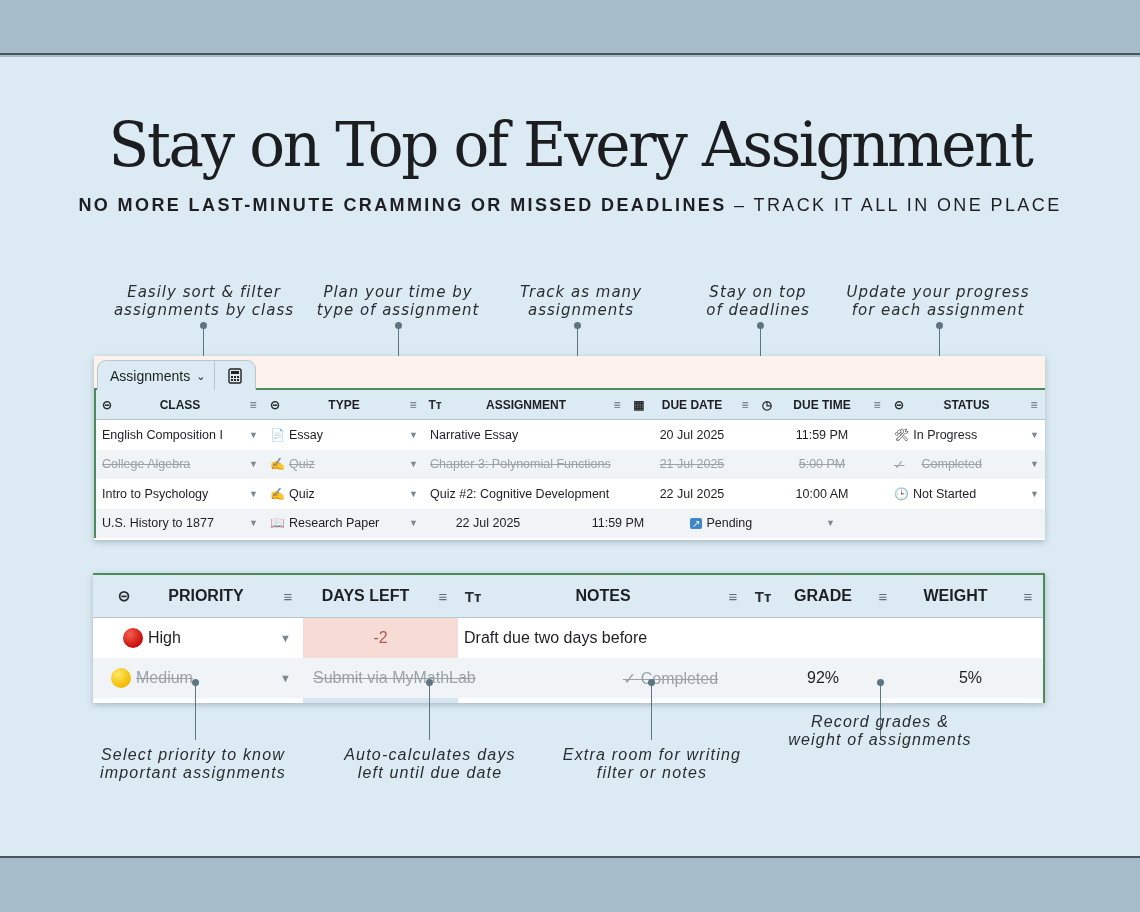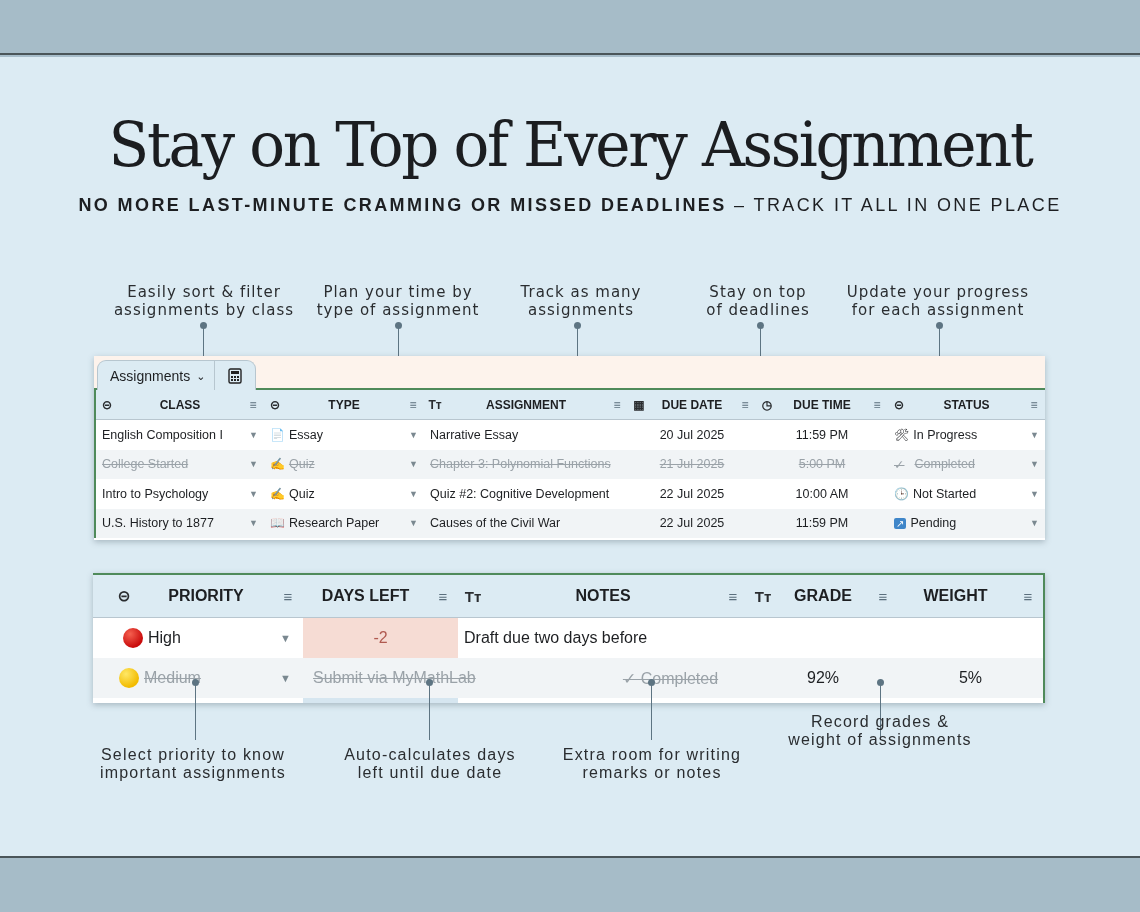--- a/index.html
+++ b/index.html
@@ -7,21 +7,21 @@
   body { background: #a7bdca; font-family: "DejaVu Sans", sans-serif; color: #1d1f22; position: relative; }
   .band-top { position: absolute; left: 0; top: 0; width: 1140px; height: 55px; background: #a6bcc8; border-bottom: 2px solid #4a5559; }
   .band-bottom { position: absolute; left: 0; top: 856px; width: 1140px; height: 56px; background: #a6bcc8; border-top: 2px solid #4a5559; }
   .canvas { position: absolute; left: 0; top: 57px; width: 1140px; height: 799px; background: #dcebf3; }
 
   .title { position: absolute; left: 0; top: 108px; width: 1140px; text-align: center; font-family: "DejaVu Serif", serif; font-size: 62px; font-weight: normal; letter-spacing: -2.5px; color: #1b1d20; transform: scaleX(0.96); }
   .subtitle { position: absolute; left: 0; top: 195px; width: 1140px; text-align: center; font-family: "Liberation Sans", sans-serif; font-size: 18px; letter-spacing: 2.4px; color: #1d1f22; }
   .subtitle b { font-weight: bold; }
   .subtitle span.light { font-weight: normal; }
 
-  .callout { position: absolute; text-align: center; font-family: "DejaVu Sans", sans-serif; font-size: 15px; letter-spacing: 1px; line-height: 18px; color: #2a2d30; white-space: nowrap; }
+  .callout { position: absolute; text-align: center; font-family: "DejaVu Sans", sans-serif; font-size: 15px; letter-spacing: 1px; line-height: 18px; color: #2a2d30; white-space: nowrap; font-style: italic; }
   .callout-bottom { font-family: "Liberation Sans", sans-serif; font-size: 16px; letter-spacing: 1.2px; }
   .dot { position: absolute; width: 7px; height: 7px; border-radius: 50%; background: #5d7482; }
   .line { position: absolute; width: 1px; background: #5d7482; }
 
   
   .sheet1 { position: absolute; left: 94px; top: 356px; width: 951px; height: 184px; background: #fff; box-shadow: 0 2px 6px rgba(70,90,100,.35); }
   .tabbar { position: absolute; left: 0; top: 0; width: 951px; height: 34px; background: #fdf3ec; border-bottom: 2px solid #4f8a5a; }
   .tab { position: absolute; left: 3px; top: 4px; height: 31px; background: #dcebf3; border: 1px solid #b7c6cf; border-bottom: none; border-radius: 9px 9px 0 0; display: flex; align-items: center; }
   .tab-name { padding: 0 6px 0 12px; font-family: "Liberation Sans", sans-serif; font-size: 14px; color: #1d1f22; }
   .tab-chev { font-size: 11px; padding-right: 9px; border-right: 1px solid #b7c6cf; height: 31px; display: flex; align-items: center; }
@@ -181,40 +181,40 @@
         </div>
       <div class="cell c-status">
           <span class="emo">🛠</span>
           <span class="txt">In Progress</span>
           <span class="dd">▼</span>
         </div>
     </div>
 
     <div class="row alt done">
       <div class="cell c-class">
-          <span class="txt">College Started</span>
+          <span class="txt">College Algebra</span>
           <span class="dd">▼</span>
         </div>
       <div class="cell c-type">
           <span class="emo">✍</span>
           <span class="txt">Quiz</span>
           <span class="dd">▼</span>
         </div>
       <div class="cell c-asg">
           <span class="txt">Chapter 3: Polynomial Functions</span>
         </div>
       <div class="cell c-date center">
           <span class="txt">21 Jul 2025</span>
         </div>
       <div class="cell c-time center">
           <span class="txt">5:00 PM</span>
         </div>
       <div class="cell c-status">
           <span class="txt">✓</span>
-          <span class="txt" style="margin-left:10px">Completed</span>
+          <span class="txt" style="margin-left:17px">Completed</span>
           <span class="dd">▼</span>
         </div>
     </div>
 
     <div class="row">
       <div class="cell c-class">
           <span class="txt">Intro to Psychology</span>
           <span class="dd">▼</span>
         </div>
       <div class="cell c-type">
@@ -240,23 +240,20 @@
 
     <div class="row alt">
       <div class="cell c-class">
           <span class="txt">U.S. History to 1877</span>
           <span class="dd">▼</span>
         </div>
       <div class="cell c-type">
           <span class="emo">📖</span>
           <span class="txt">Research Paper</span>
           <span class="dd">▼</span>
-        </div>
-      <div class="cell c-asg">
-          <span class="txt">Causes of the Civil War</span>
         </div>
       <div class="cell c-date center">
           <span class="txt">22 Jul 2025</span>
         </div>
       <div class="cell c-time center">
           <span class="txt">11:59 PM</span>
         </div>
       <div class="cell c-status">
           <span class="emo" style="background:#3f86c9;color:#fff;border-radius:2px;padding:0 2px;font-size:10px">↗</span>
           <span class="txt">Pending</span>
@@ -304,21 +301,21 @@
       </div>
     <div class="cell p-notes" style="">
         <span class="txt">Draft due two days before</span>
       </div>
     <div class="cell p-grade center">
         <span class="txt"></span>
       </div>
   </div>
 
   <div class="row2 alt done">
-    <div class="cell p-pri" style="padding-left:26px">
+    <div class="cell p-pri" style="padding-left:18px">
         <span class="circle yellow"></span>
         <span class="txt">Medium</span>
         <span class="dd" style="font-size:11px;margin-right:6px">▼</span>
       </div>
     <div class="cell p-notes" style="padding-left:10px">
         <span class="txt">Submit via MyMathLab</span>
       </div>
     <div class="cell p-days center">
         <span class="txt">✓ Completed</span>
       </div>
@@ -344,18 +341,18 @@
 <div class="callout callout-bottom" style="left:83px; top:746px; width:220px;">
     <div>Select priority to know</div>
     <div>important assignments</div>
   </div>
 <div class="callout callout-bottom" style="left:320px; top:746px; width:220px;">
     <div>Auto-calculates days</div>
     <div>left until due date</div>
   </div>
 <div class="callout callout-bottom" style="left:542px; top:746px; width:220px;">
     <div>Extra room for writing</div>
-    <div>remarks or notes</div>
+    <div>filter or notes</div>
   </div>
 <div class="callout callout-bottom" style="left:770px; top:713px; width:220px;">
     <div>Record grades &amp;</div>
     <div>weight of assignments</div>
   </div>
 
 </body></html>

